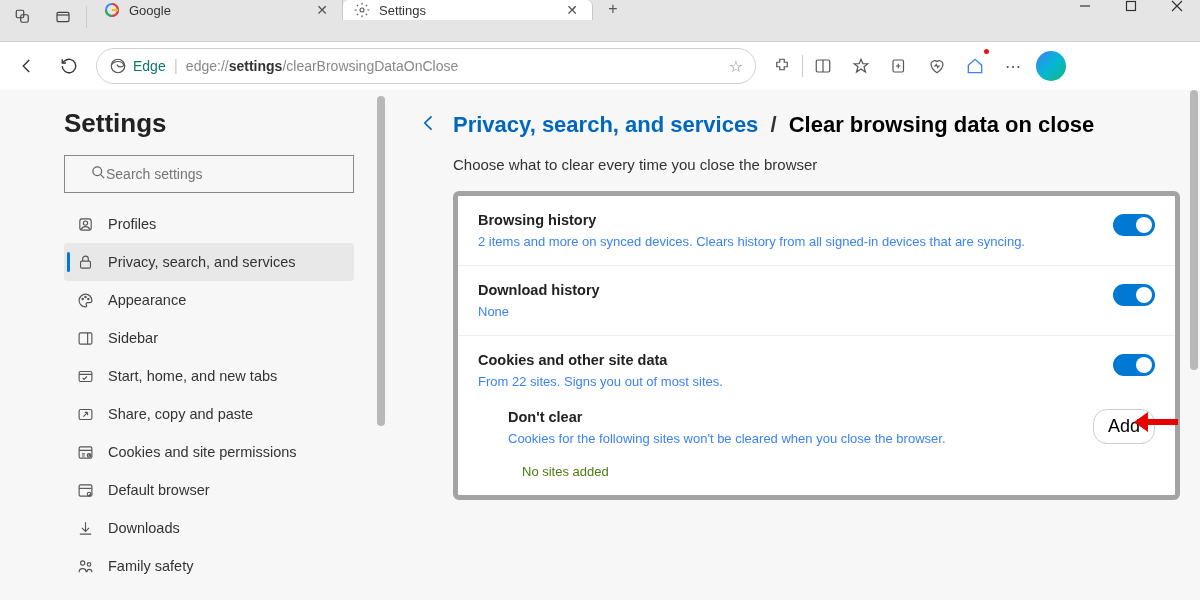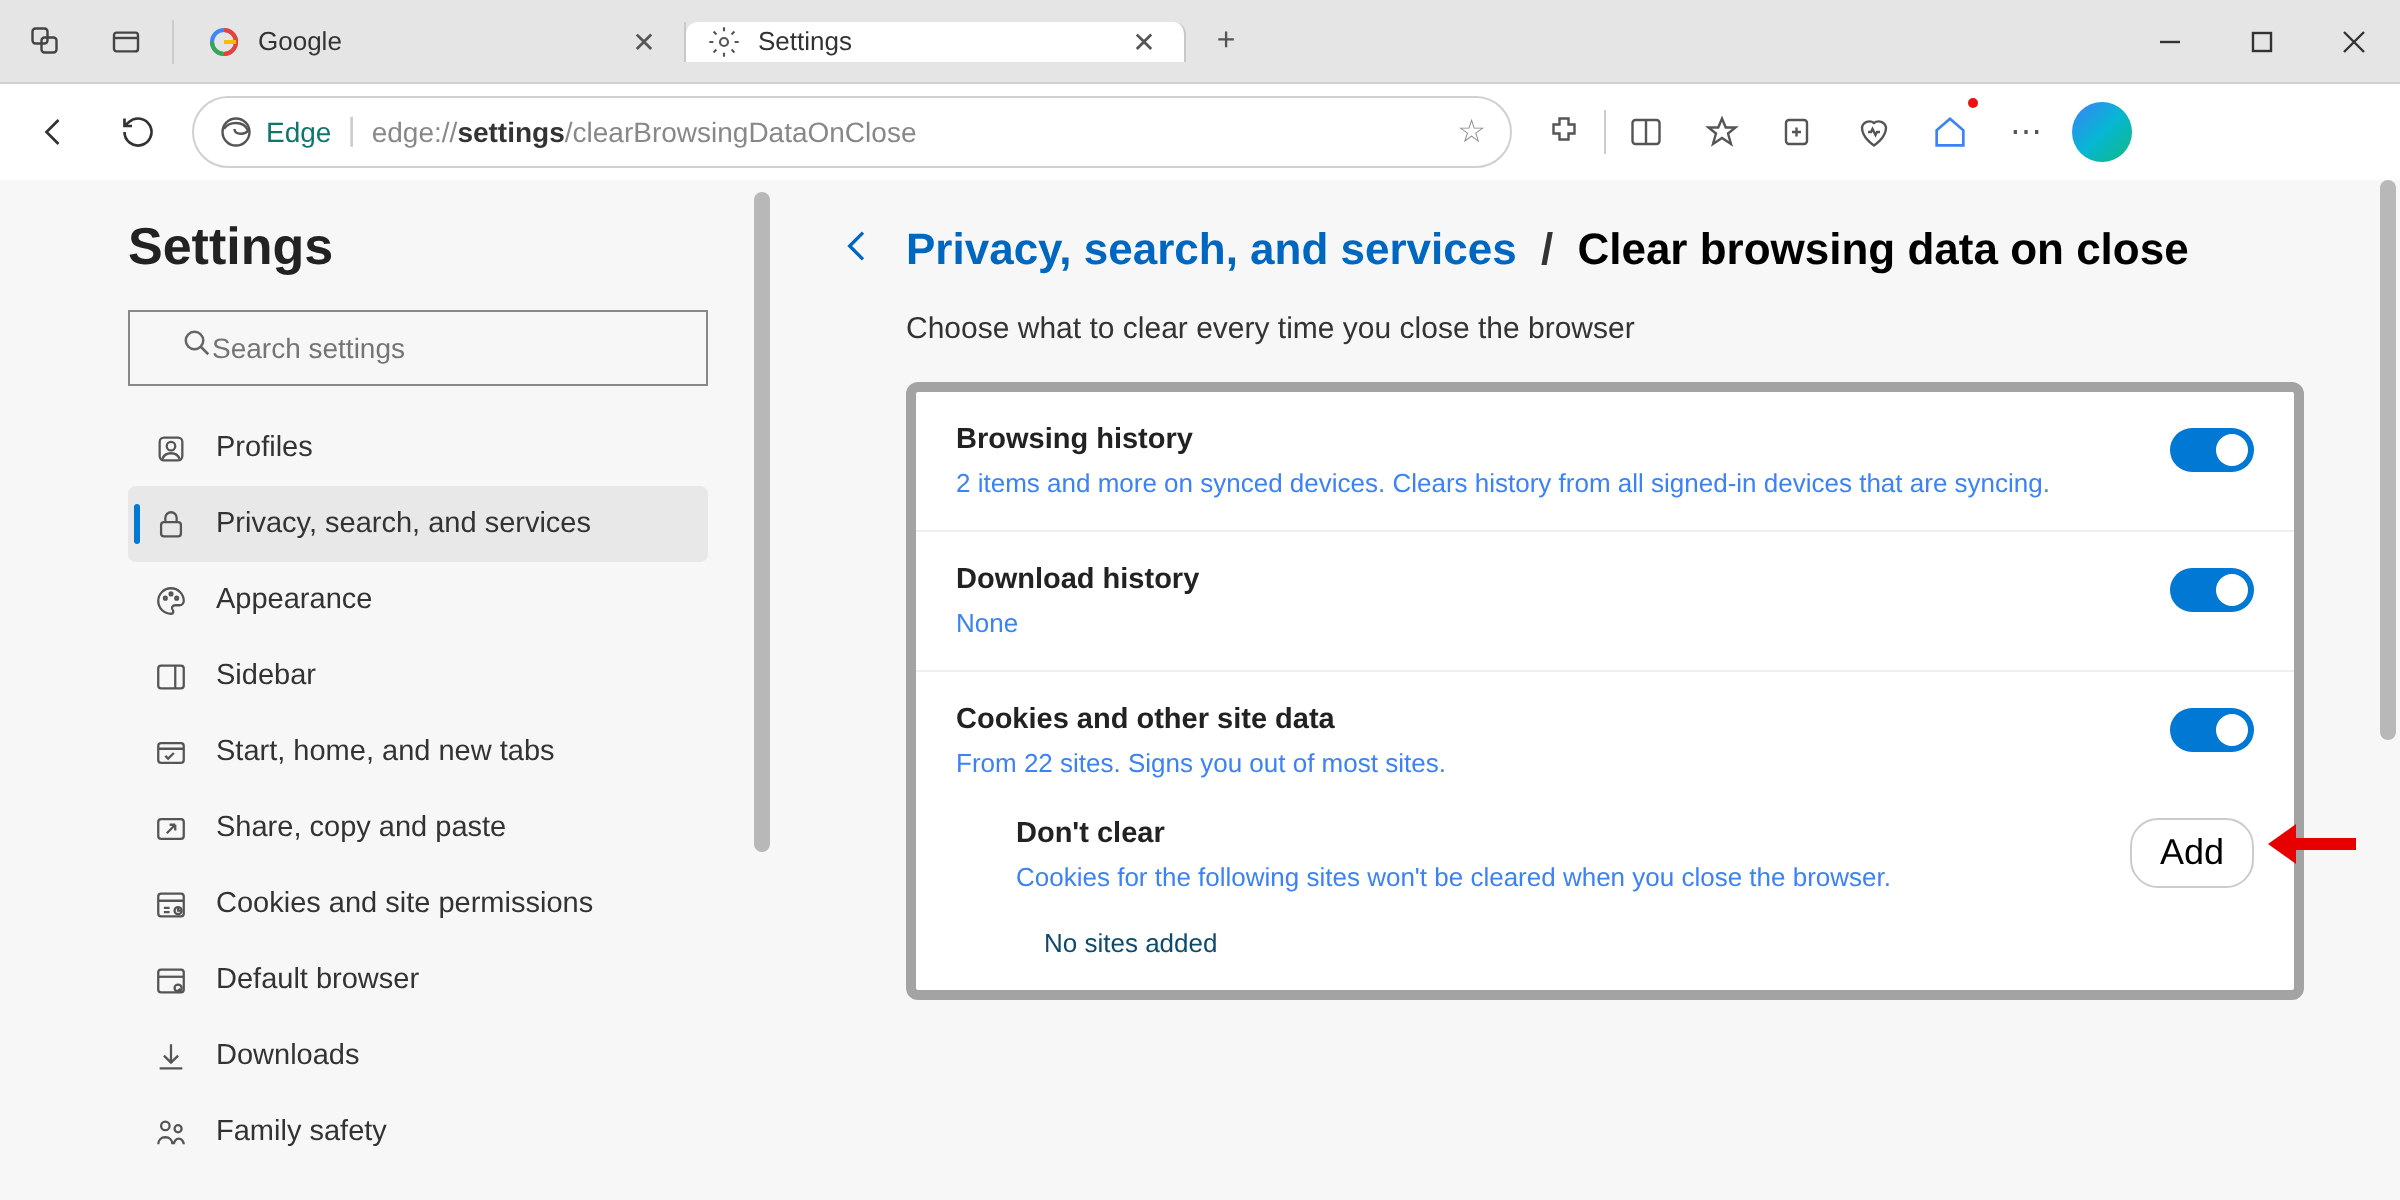--- a/index.html
+++ b/index.html
@@ -1,19 +1,19 @@
 <!DOCTYPE html>
 <html><head>
 <meta charset="utf-8">
 <style>
 * { margin: 0; padding: 0; box-sizing: border-box; font-family: "Segoe UI", -apple-system, sans-serif; }
 body { width: 1200px; height: 600px; background: #fff; overflow: hidden; position: relative; }
 
 
-.titlebar { height: 42px; background: #e5e5e5; display: flex; align-items: center; border-bottom: 1px solid #d0d0d0; }
+.titlebar { height: 42px; background: #e5e5e5; display: flex; align-items: flex-start; border-bottom: 1px solid #d0d0d0; }
 .titlebar-left { display: flex; align-items: center; padding: 0 6px; gap: 6px; }
 .tb-icon { width: 34px; height: 34px; display: flex; align-items: center; justify-content: center; color: #444; border-radius: 4px; }
 .tab { display: flex; align-items: center; padding: 0 10px; gap: 8px; min-width: 250px; border-right: 1px solid #c8c8c8; }
 .tab.active { background: #fff; border-radius: 6px 6px 0 0; }
 .tab .favicon { width: 18px; height: 18px; display: flex; align-items: center; justify-content: center; }
 .tab .label { flex: 1; font-size: 13px; color: #333; }
 .tab .close { width: 20px; height: 20px; display: flex; align-items: center; justify-content: center; color: #555; font-size: 14px; }
 .newtab { width: 40px; display: flex; align-items: center; justify-content: center; color: #555; font-size: 16px; }
 .winctrls { margin-left: auto; display: flex; }
 .winctrls .wc { width: 46px; display: flex; align-items: center; justify-content: center; color: #333; }
@@ -38,40 +38,40 @@
 .sidebar-scroll { position: absolute; right: 0; top: 6px; width: 8px; height: 330px; background: #b8b8b8; border-radius: 4px; }
 .sidebar h1 { font-size: 26px; font-weight: 600; color: #222; margin-bottom: 16px; }
 .search { height: 38px; border: 1px solid #888; display: flex; align-items: center; padding: 0 26px; margin-bottom: 12px; width: 290px; }
 .search input { border: none; outline: none; flex: 1; font-size: 14px; background: transparent; }
 .nav-item { display: flex; align-items: center; gap: 14px; height: 38px; padding: 0 12px; font-size: 14.5px; color: #333; border-radius: 4px; width: 290px; position: relative; }
 .nav-item.active { background: #e8e8e8; }
 .nav-item.active::before { content: ""; position: absolute; left: 3px; top: 9px; bottom: 9px; width: 3px; background: #0078d4; border-radius: 2px; }
 .nav-icon { width: 18px; height: 18px; display: flex; align-items: center; justify-content: center; color: #555; }
 
 
-.main { flex: 1; padding: 22px 48px 0 34px; position: relative; }
+.main { flex: 1; padding: 22px 20px 0 34px; position: relative; }
 .main-scroll { position: absolute; right: 2px; top: 0; width: 8px; height: 280px; background: #b8b8b8; border-radius: 4px; }
 .breadcrumb { display: flex; align-items: center; gap: 14px; margin-bottom: 18px; }
 .bc-back { color: #0067c0; font-size: 18px; }
 .bc-text { font-size: 22px; font-weight: 600; }
 .bc-link { color: #0067c0; }
 .bc-sep { color: #333; margin: 0 6px; }
 .subheading { font-size: 15px; color: #333; margin-bottom: 18px; margin-left: 34px; }
 .card { background: #fff; border: 5px solid #a3a3a3; border-radius: 6px; margin-left: 34px; }
 .row { display: flex; align-items: flex-start; padding: 16px 20px; border-bottom: 1px solid #eee; gap: 16px; }
 .row:last-child { border-bottom: none; }
 .row-text { flex: 1; }
 .row-title { font-size: 14.5px; font-weight: 600; color: #222; margin-bottom: 6px; }
 .row-desc { font-size: 13px; color: #3b82f6; }
 .toggle { width: 42px; height: 22px; background: #0078d4; border-radius: 11px; position: relative; margin-top: 2px; flex-shrink: 0; }
 .toggle::after { content: ""; position: absolute; right: 3px; top: 3px; width: 16px; height: 16px; background: #fff; border-radius: 50%; }
 .subrow { padding: 10px 20px 10px 50px; display: flex; align-items: flex-start; gap: 4px; }
 .subrow .row-text { flex: 1; }
 .add-btn { border: 1px solid #ccc; padding: 6px 14px; font-size: 18px; background: #fff; border-radius: 14px; margin-left: 12px; }
-.nosites { font-size: 13px; color: #0c4a6e; padding: 8px 20px 16px 64px; }
+.nosites { font-size: 13px; color: #4d7c0f; padding: 8px 20px 16px 64px; }
 
 .arrow-annot { position: absolute; left: 1130px; top: 408px; }
 .arrow-annot svg { display: block; }
 
 .divider-v { width: 1px; height: 22px; background: #ccc; }
 </style>
 </head>
 <body>
 
 <div class="titlebar">

